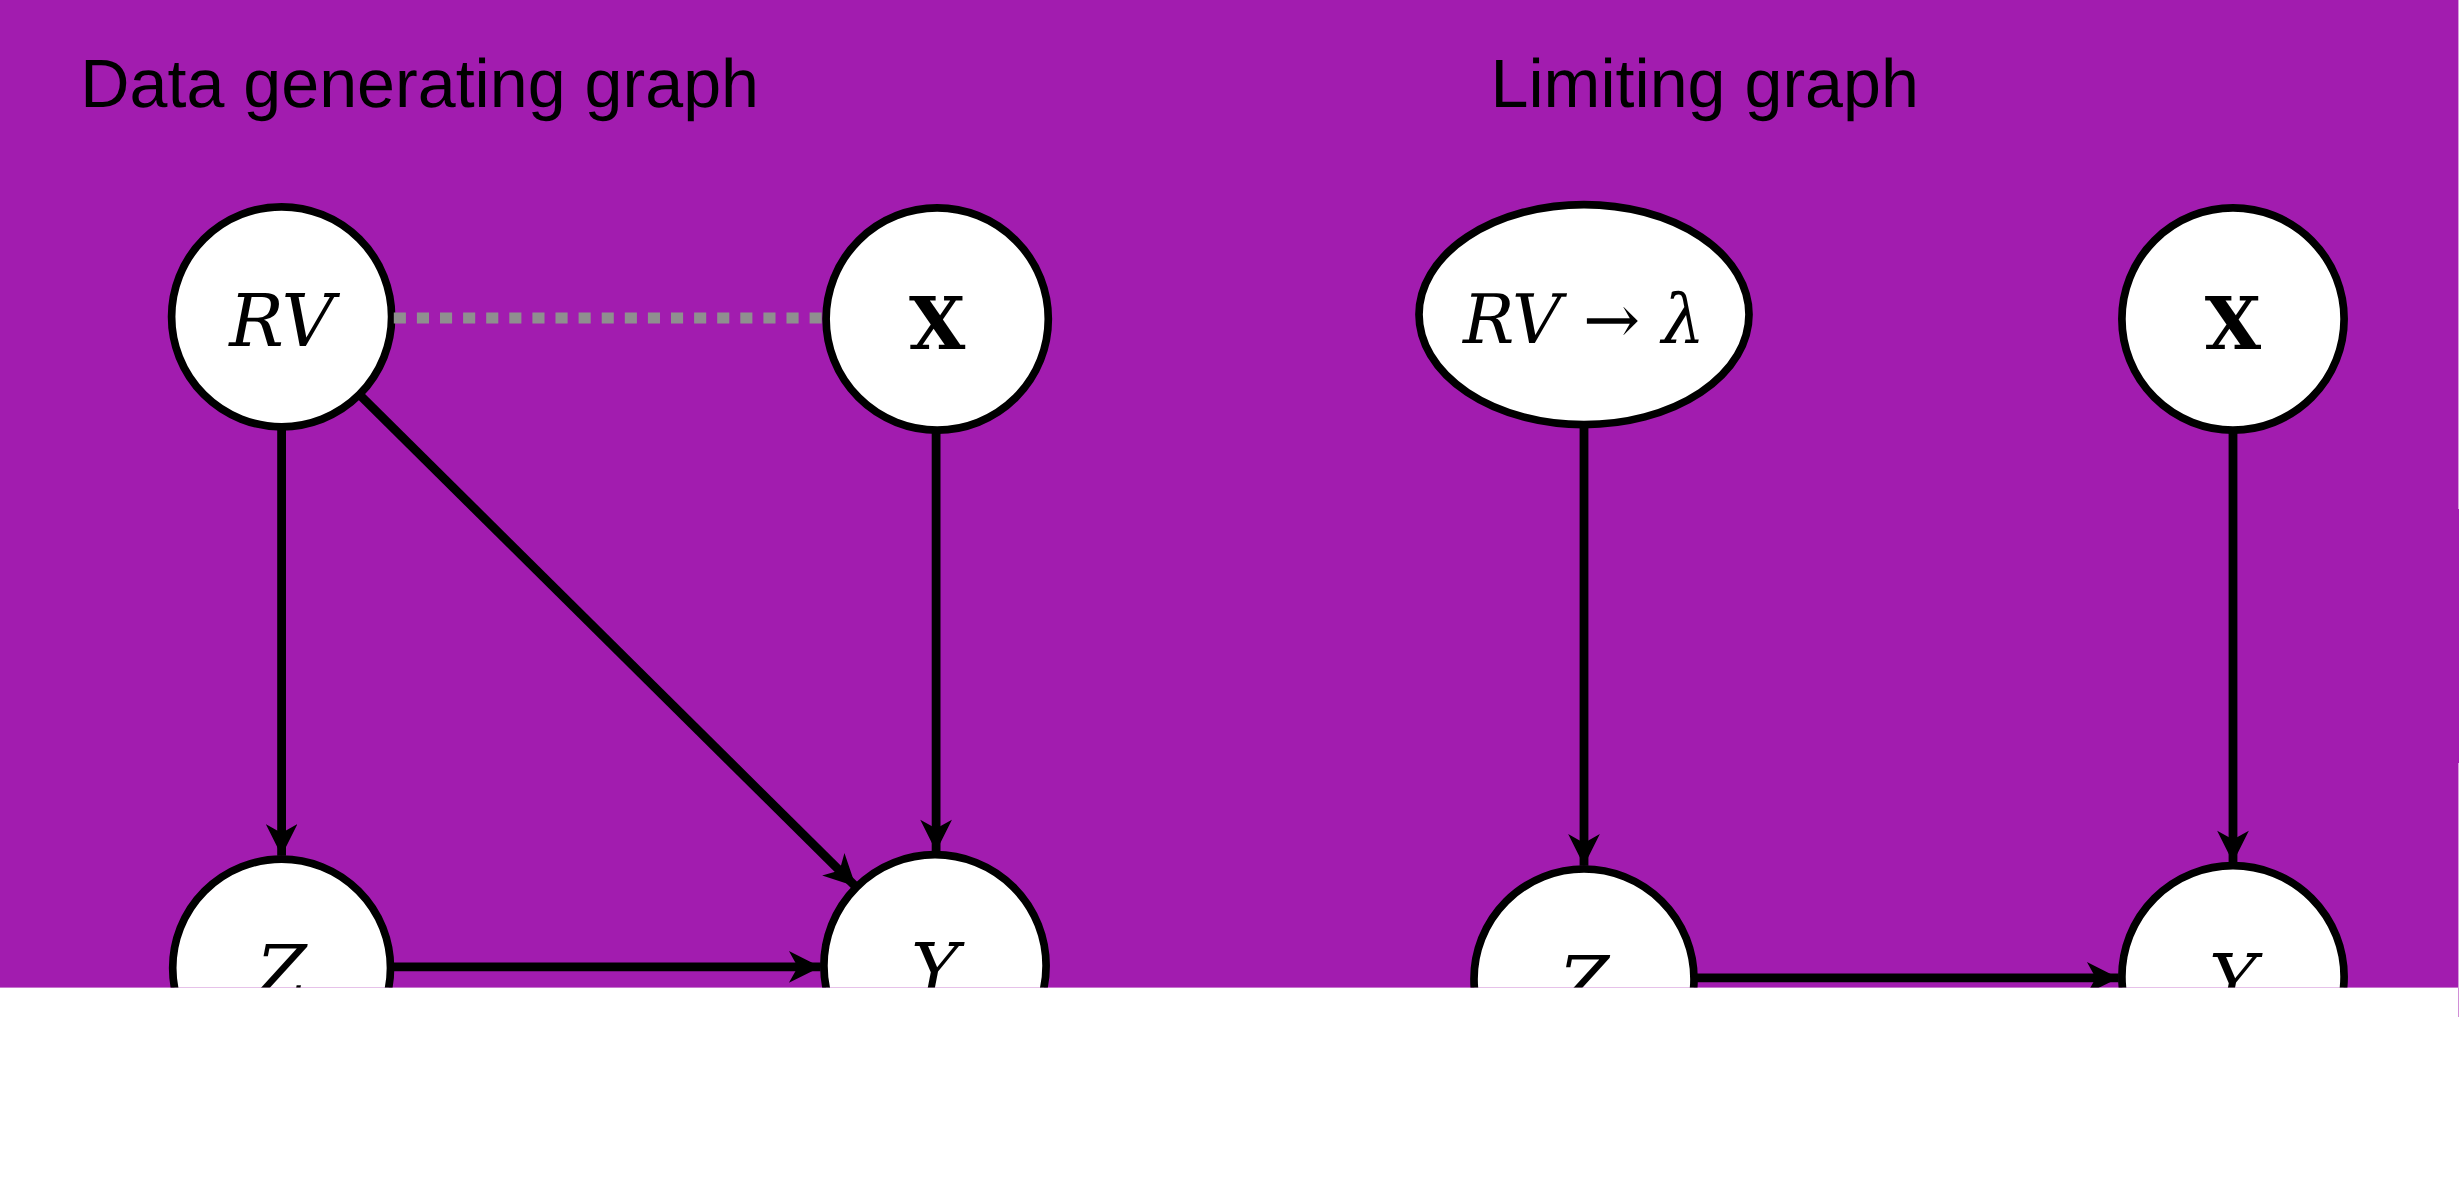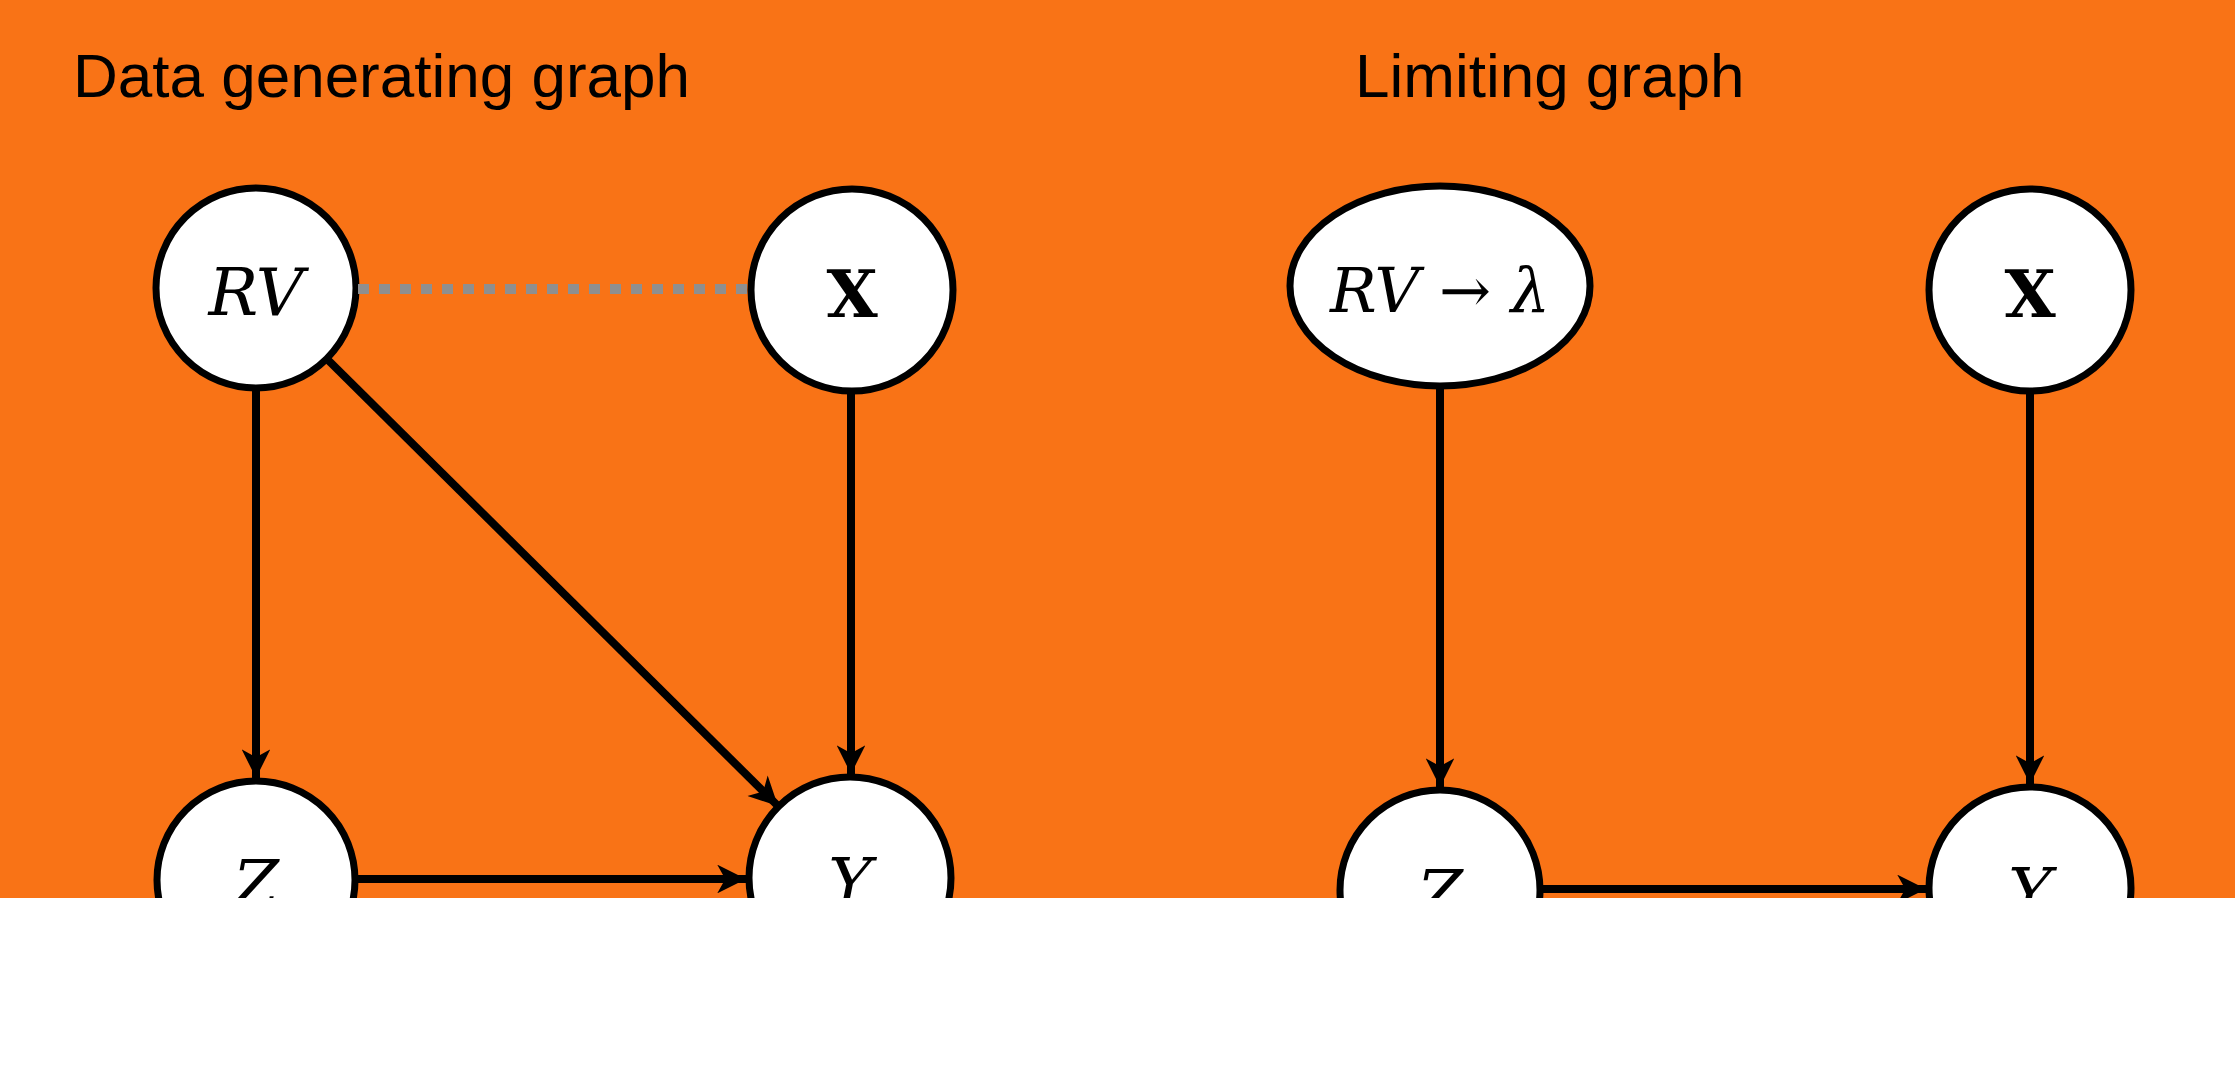--- a/index.html
+++ b/index.html
@@ -4,21 +4,21 @@
 <style>
   html, body {
     margin: 0;
     padding: 0;
     background: #ffffff;
   }
   .figure-wrap {
     position: relative;
     width: 2235px;
     height: 898px;
-    background: #f97316;
+    background: #a21caf;
     overflow: hidden;
   }
   svg { display: block; }
 
   .node {
     fill: #ffffff;
     stroke: #000000;
     stroke-width: 7;
   }
   .edge {

